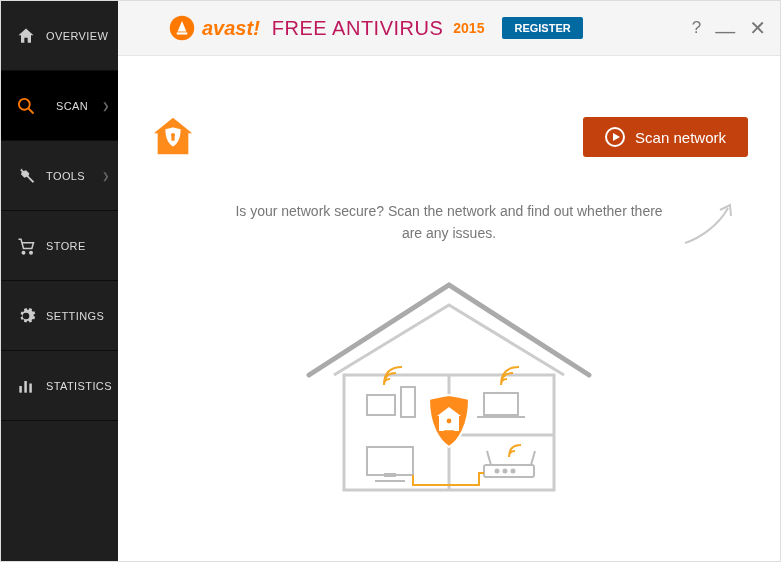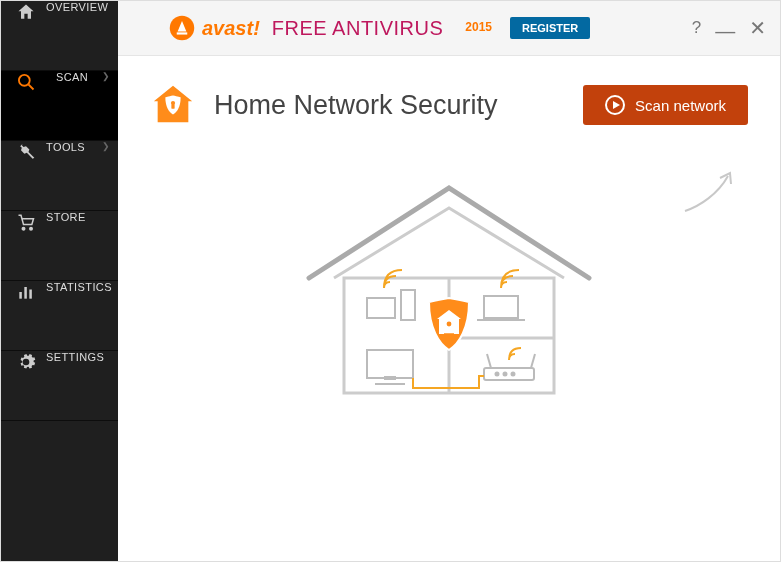--- a/index.html
+++ b/index.html
@@ -20,21 +20,21 @@
   
   .sidebar {
     width: 117px;
     background: #1f1f1f;
     display: flex;
     flex-direction: column;
   }
   .sidebar-item {
     height: 70px;
     display: flex;
-    align-items: flex-start;
+    align-items: center;
     padding-left: 14px;
     color: #ddd;
     font-size: 11px;
     letter-spacing: 0.4px;
     cursor: pointer;
     border-bottom: 1px solid #0d0d0d;
     position: relative;
     text-transform: uppercase;
   }
   .sidebar-item.active {
@@ -55,20 +55,21 @@
     right: 8px;
     color: #666;
     font-size: 9px;
   }
   
   .main {
     flex: 1;
     display: flex;
     flex-direction: column;
     background: #fff;
+    gap: 32px;
   }
   .topbar {
     height: 55px;
     background: #f5f5f5;
     border-bottom: 1px solid #e5e5e5;
     display: flex;
     align-items: center;
     padding: 0 14px 0 50px;
     position: relative;
   }
@@ -89,25 +90,25 @@
   }
   .brand-sub {
     font-weight: 300;
     color: #be185d;
     font-size: 20px;
     margin-left: 6px;
     letter-spacing: 0.5px;
   }
   .brand-year {
     color: #ff7800;
-    font-size: 12px;
+    font-size: 14px;
     font-weight: 600;
     align-self: flex-start;
     margin-top: 6px;
-    margin-left: 16px;
+    margin-left: 4px;
   }
   .register-btn {
     background: #0369a1;
     color: #fff;
     font-size: 11px;
     font-weight: 600;
     padding: 5px 12px;
     border-radius: 2px;
     margin-left: 18px;
     cursor: pointer;
@@ -240,35 +241,35 @@
             <path d="M3 4h3l3 11h10l2-7H7"></path>
           </svg>
       </span>
       <span>STORE</span>
     </div>
 
 
     <div class="sidebar-item">
       <span class="icon-slot">
         <svg viewBox="0 0 24 24" width="20" height="20" fill="#ccc">
+            <path d="M12 8a4 4 0 100 8 4 4 0 000-8zm9 4l2 1-1 3-2-.5a8 8 0 01-1.3 1.3l.5 2-3 1-1-2a8 8 0 01-1.8 0l-1 2-3-1 .5-2A8 8 0 018.6 16L6.5 16.5l-1-3 2-1a8 8 0 010-1.8l-2-1 1-3 2 .5A8 8 0 0110 5.6L9.5 3.5l3-1 1 2a8 8 0 011.8 0l1-2 3 1-.5 2a8 8 0 011.3 1.3l2-.5 1 3-2 1a8 8 0 010 1.8z"></path>
+          </svg>
+      </span>
+      <span>SETTINGS</span>
+    </div>
+
+    <div class="sidebar-item">
+      <span class="icon-slot">
+        <svg viewBox="0 0 24 24" width="20" height="20" fill="#ccc">
             <rect x="4" y="12" width="3" height="8"></rect>
             <rect x="10" y="6" width="3" height="14"></rect>
             <rect x="16" y="9" width="3" height="11"></rect>
           </svg>
       </span>
       <span>STATISTICS</span>
-    </div>
-
-    <div class="sidebar-item">
-      <span class="icon-slot">
-        <svg viewBox="0 0 24 24" width="20" height="20" fill="#ccc">
-            <path d="M12 8a4 4 0 100 8 4 4 0 000-8zm9 4l2 1-1 3-2-.5a8 8 0 01-1.3 1.3l.5 2-3 1-1-2a8 8 0 01-1.8 0l-1 2-3-1 .5-2A8 8 0 018.6 16L6.5 16.5l-1-3 2-1a8 8 0 010-1.8l-2-1 1-3 2 .5A8 8 0 0110 5.6L9.5 3.5l3-1 1 2a8 8 0 011.8 0l1-2 3 1-.5 2a8 8 0 011.3 1.3l2-.5 1 3-2 1a8 8 0 010 1.8z"></path>
-          </svg>
-      </span>
-      <span>SETTINGS</span>
     </div>
 
   </nav>
 
   <div class="main">
 
     <div class="topbar">
       <div class="brand">
         <span class="brand-logo">
           <svg viewBox="0 0 32 32" width="28" height="28">
@@ -293,27 +294,27 @@
 
       <div class="page-header">
         <span class="page-icon">
           <svg viewBox="0 0 48 48" width="46" height="46">
             <path d="M24 4 L44 20 L40 20 L40 42 L8 42 L8 20 L4 20 Z" fill="#ff8c1a"></path>
             <path d="M24 14 C29 15 32 16 32 16 C32 26 28 32 24 34 C20 32 16 26 16 16 C16 16 19 15 24 14 Z" fill="#fff"></path>
             <circle cx="24" cy="22" r="2.2" fill="#ff8c1a"></circle>
             <rect x="22.3" y="23" width="3.4" height="5" rx="1" fill="#ff8c1a"></rect>
           </svg>
         </span>
-        <h1 class="page-title">Home Network Security</h1>
         <button class="scan-btn">
           <span class="play"></span>
           <span>Scan network</span>
         </button>
       </div>
 
+      <p class="intro">Is your network secure? Scan the network and find out whether there are any issues.</p>
 
       <span class="arrow-hint">
         <svg width="60" height="50" viewBox="0 0 60 50" fill="none" stroke="#c8c8c8" stroke-width="2">
           <path d="M5 45 C 20 40, 38 28, 48 10"></path>
           <path d="M40 12 L50 7 L51 18"></path>
         </svg>
       </span>
 
       <div class="illustration">
         <svg viewBox="0 0 320 240" width="320" height="240">

